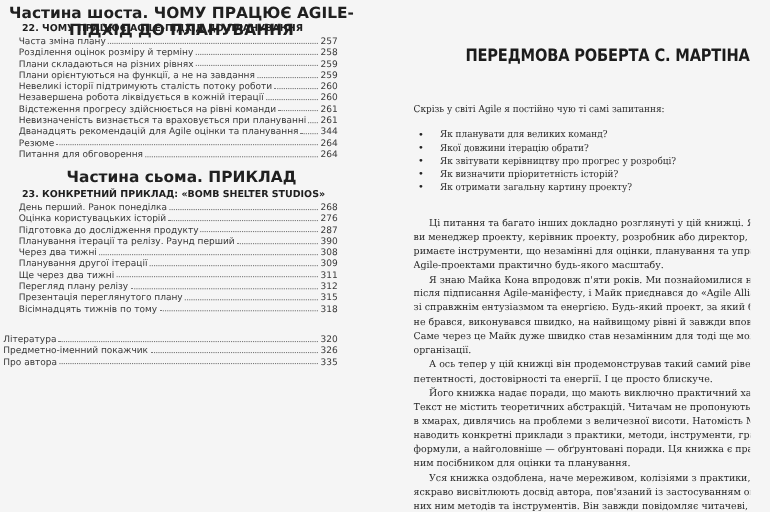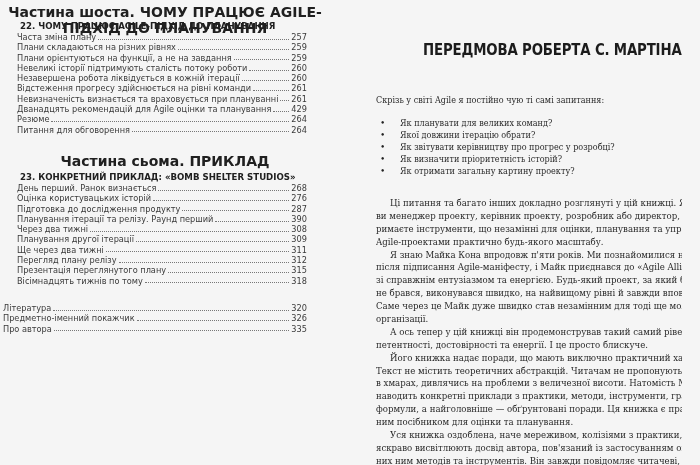--- a/index.html
+++ b/index.html
@@ -73,20 +73,25 @@
 <div class="left-page">
   <div class="part-title" style="top:4px;">Частина шоста. ЧОМУ ПРАЦЮЄ AGILE-ПІДХІД ДО ПЛАНУВАННЯ</div>
   <div class="chapter-title" style="top:21px;">22. ЧОМУ ПРАЦЮЄ AGILE-ПІДХІД ДО ПЛАНУВАННЯ</div>
   <div class="toc-list" id="ch22" style="top:32px;">
       <div class="toc-entry">
         <span class="t">Часта зміна плану</span>
         <span class="dots"></span>
         <span class="p">257</span>
       </div>
       <div class="toc-entry">
+        <span class="t">Розділення оцінок розміру й терміну</span>
+        <span class="dots"></span>
+        <span class="p">258</span>
+      </div>
+      <div class="toc-entry">
         <span class="t">Плани складаються на різних рівнях</span>
         <span class="dots"></span>
         <span class="p">259</span>
       </div>
       <div class="toc-entry">
         <span class="t">Плани орієнтуються на функції, а не на завдання</span>
         <span class="dots"></span>
         <span class="p">259</span>
       </div>
       <div class="toc-entry">
@@ -105,39 +110,39 @@
         <span class="p">261</span>
       </div>
       <div class="toc-entry">
         <span class="t">Невизначеність визнається та враховується при плануванні</span>
         <span class="dots"></span>
         <span class="p">261</span>
       </div>
       <div class="toc-entry">
         <span class="t">Дванадцять рекомендацій для Agile оцінки та планування</span>
         <span class="dots"></span>
-        <span class="p">429</span>
+        <span class="p">344</span>
       </div>
       <div class="toc-entry">
         <span class="t">Резюме</span>
         <span class="dots"></span>
         <span class="p">264</span>
       </div>
       <div class="toc-entry">
         <span class="t">Питання для обговорення</span>
         <span class="dots"></span>
         <span class="p">264</span>
       </div>
     </div>
 
   <div class="part-title" style="top:153px;">Частина сьома. ПРИКЛАД</div>
   <div class="chapter-title" style="top:172px;">23. КОНКРЕТНИЙ ПРИКЛАД: «BOMB SHELTER STUDIOS»</div>
   <div class="toc-list" id="ch23" style="top:183px;">
       <div class="toc-entry">
-        <span class="t">День перший. Ранок визнається</span>
+        <span class="t">День перший. Ранок понеділка</span>
         <span class="dots"></span>
         <span class="p">268</span>
       </div>
       <div class="toc-entry">
         <span class="t">Оцінка користувацьких історій</span>
         <span class="dots"></span>
         <span class="p">276</span>
       </div>
       <div class="toc-entry">
         <span class="t">Підготовка до дослідження продукту</span>

